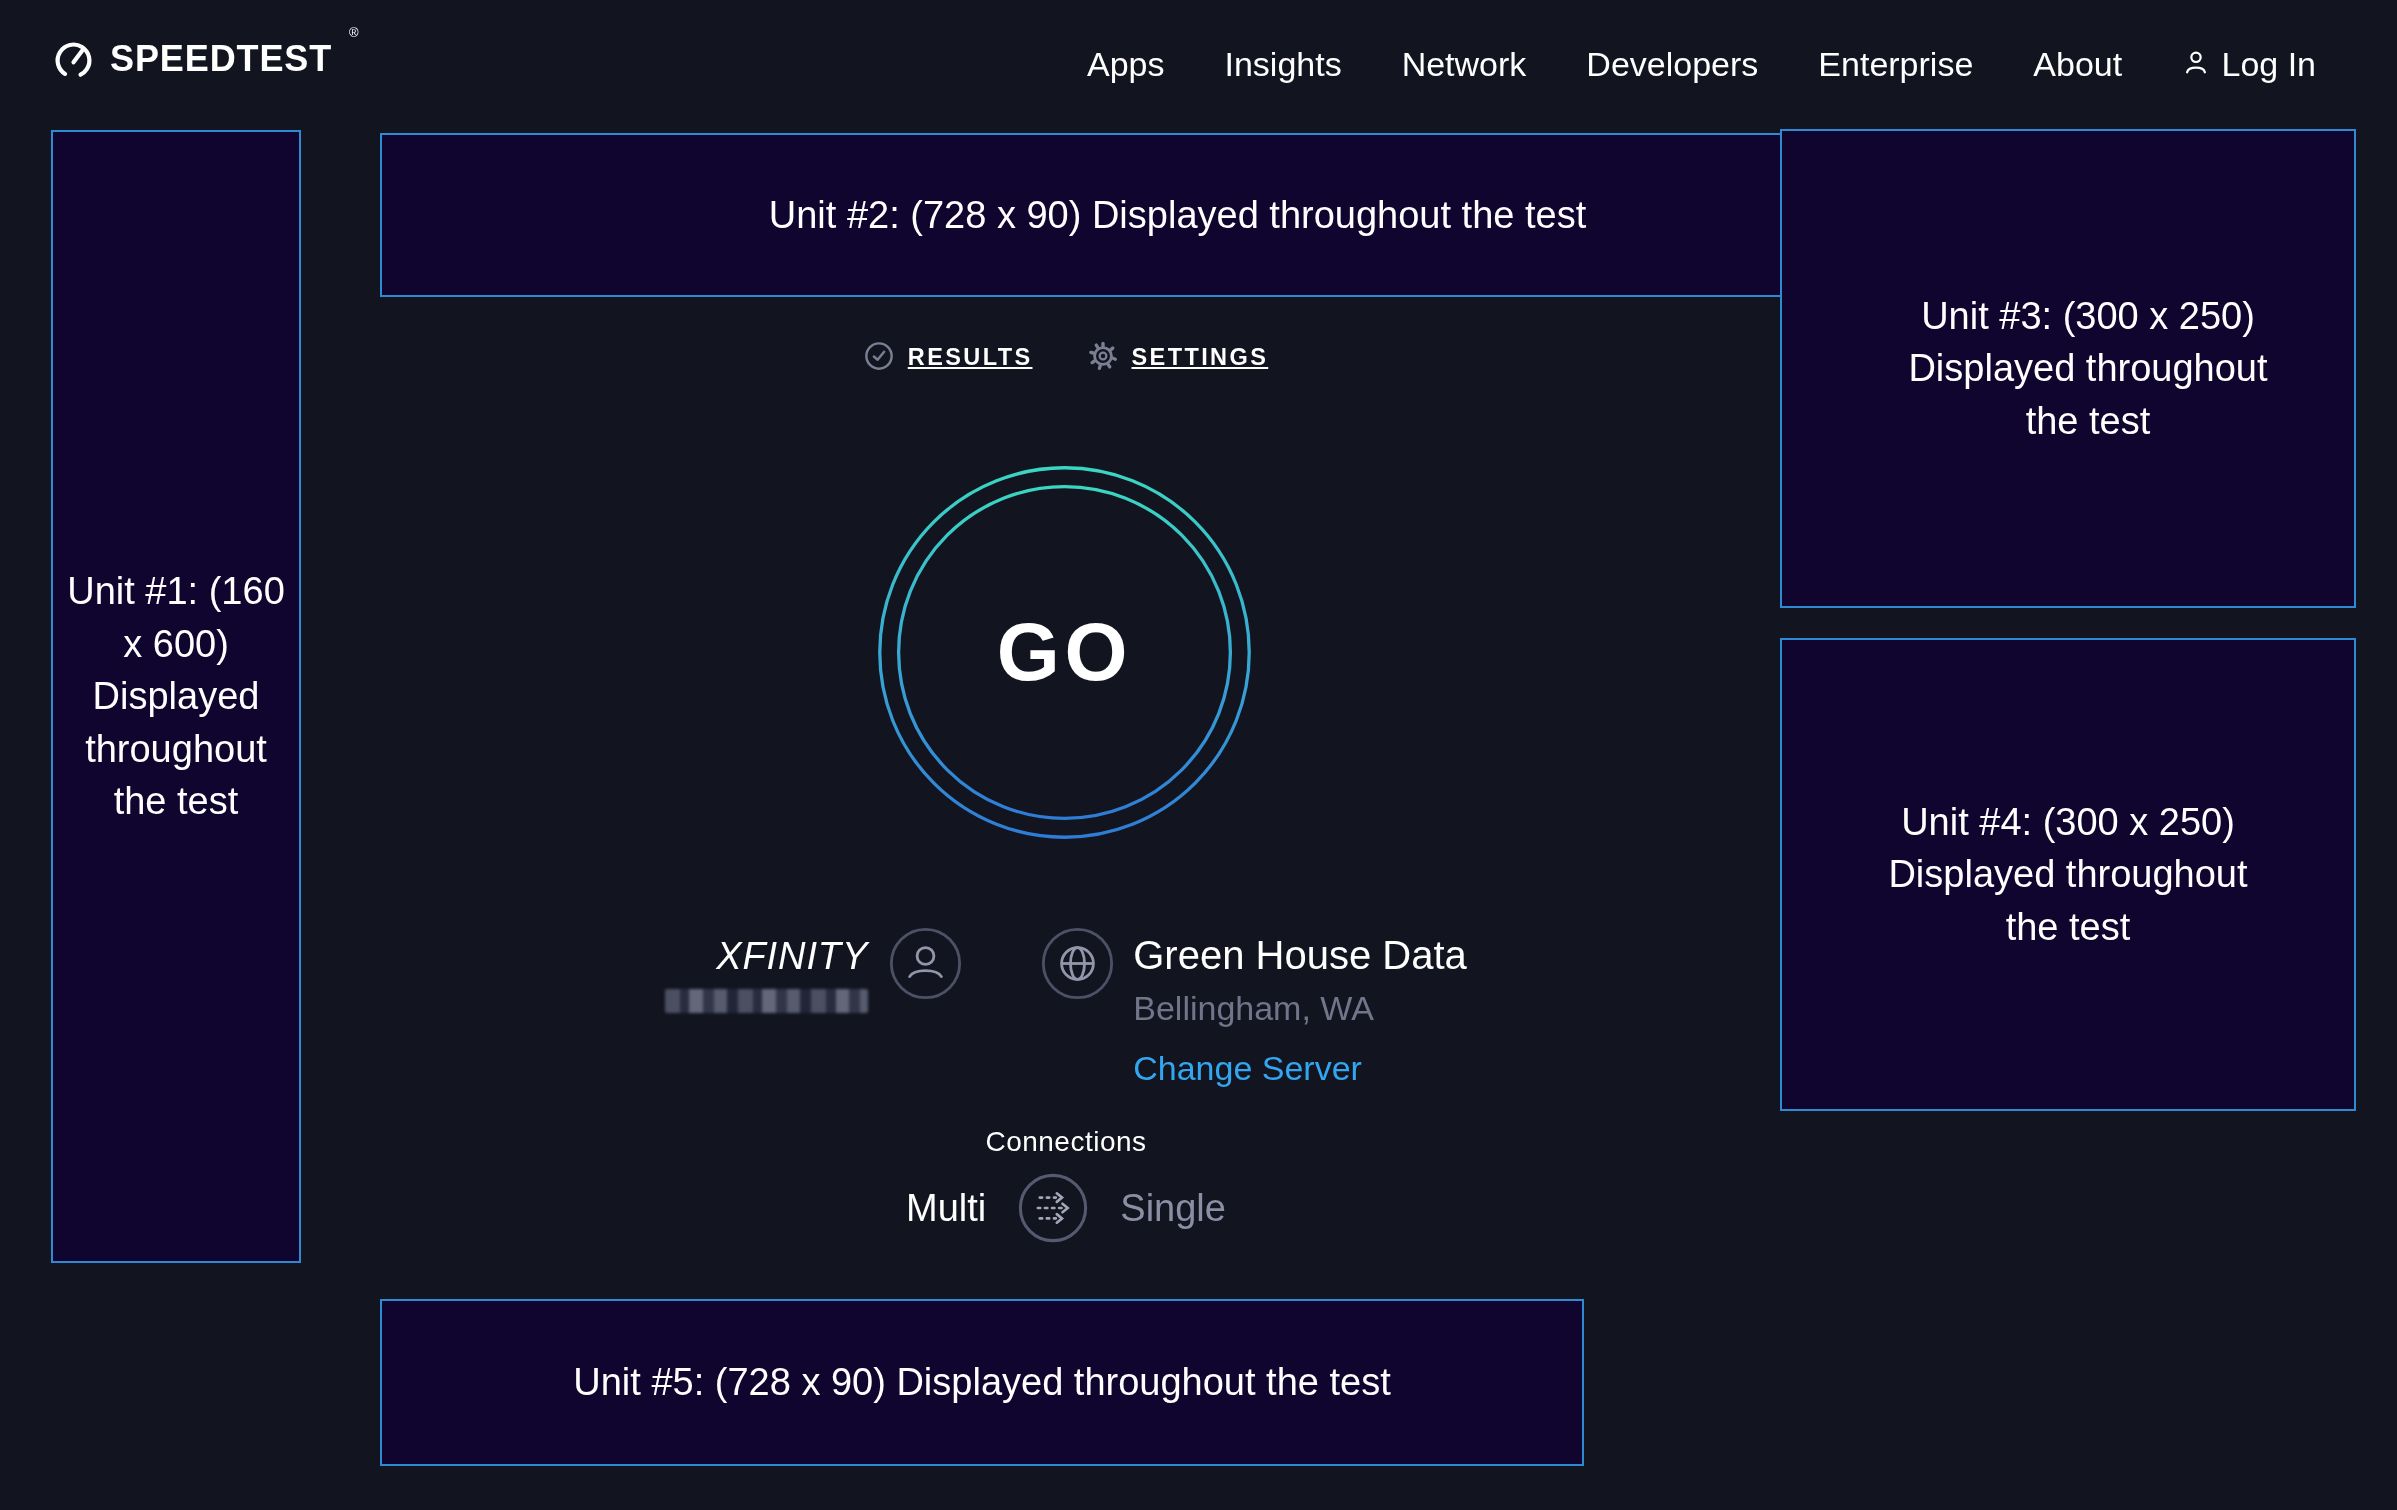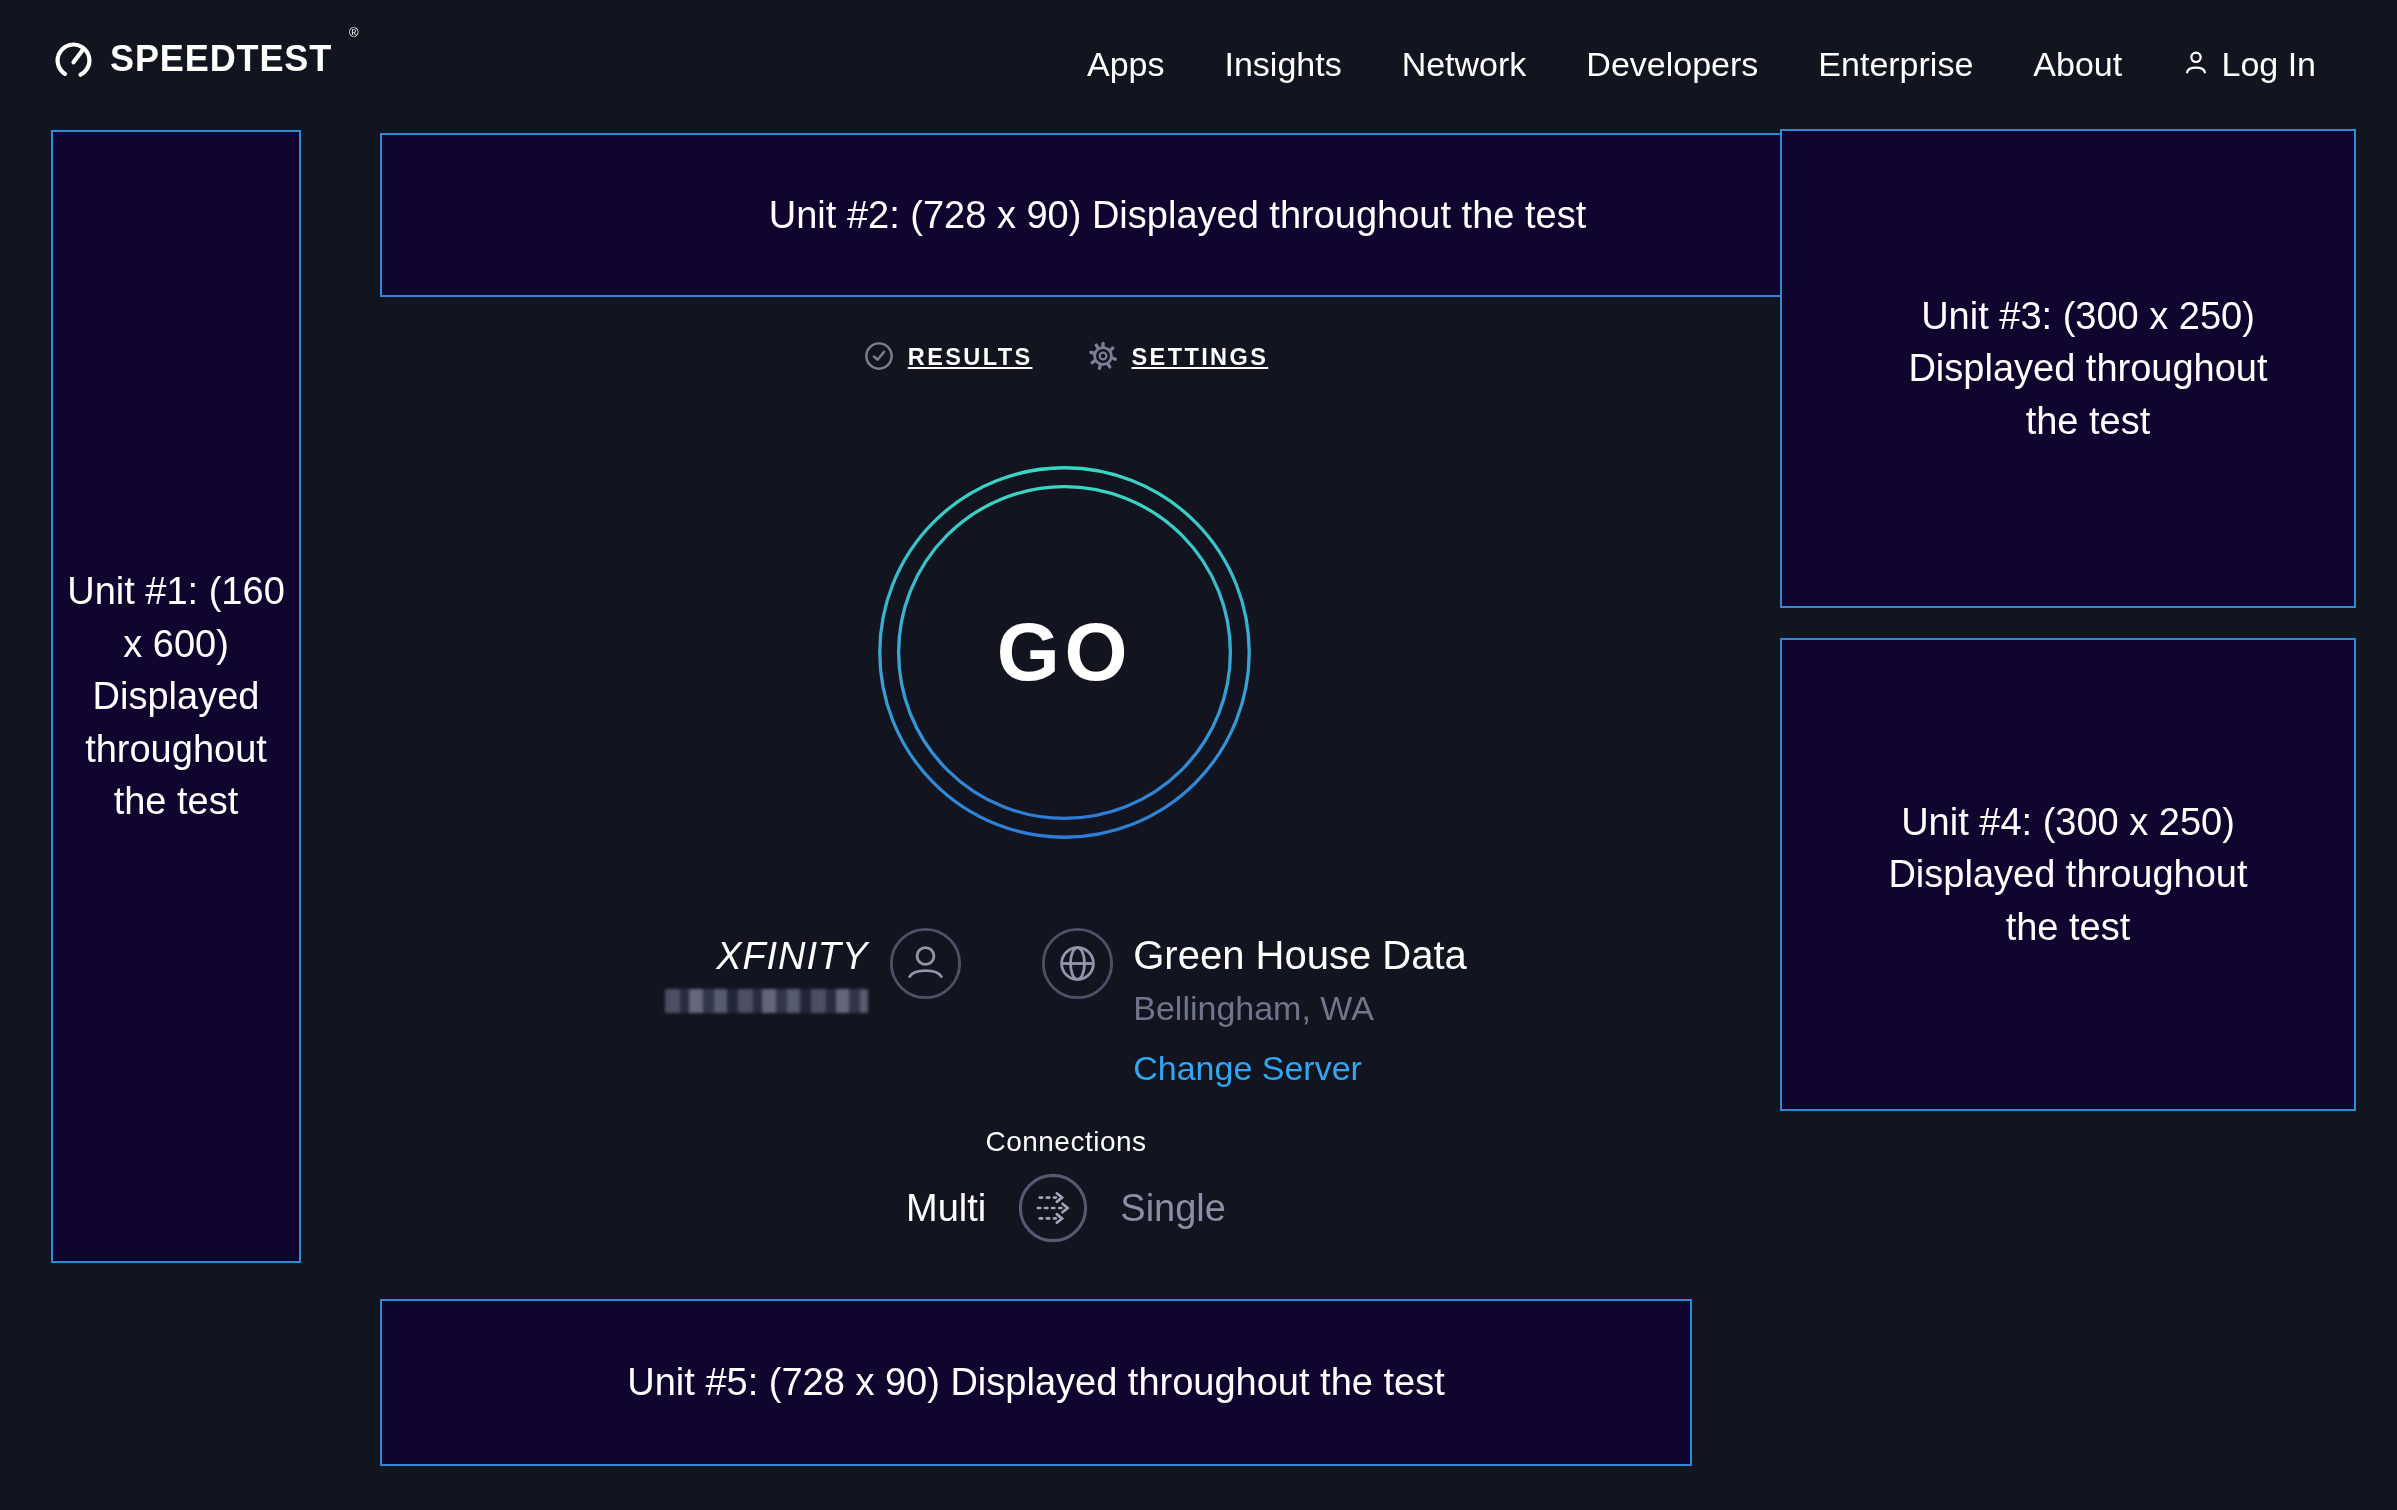--- a/index.html
+++ b/index.html
@@ -25,21 +25,21 @@
   
   .ad-unit {
     position:absolute; background:#10052e; border:2.8px solid #2e8bd3;
     display:flex; align-items:center; justify-content:center;
     text-align:center; color:#fff; font-size:38px; line-height:1.38;
   }
   .ad-u1 { left:51px;   top:130px;  width:250px;  height:1133px; }
   .ad-u2 { left:380px;  top:133px;  width:1556px; height:164px;padding-left:39px;  }
   .ad-u3 { left:1780px; top:129px;  width:576px;  height:479px;padding-left:40px;  }
   .ad-u4 { left:1780px; top:638px;  width:576px;  height:473px;  }
-  .ad-u5 { left:380px;  top:1299px; width:1312px; height:167px;  }
+  .ad-u5 { left:380px;  top:1299px; width:1204px; height:167px;  }
   .ad-u1 span { max-width:234px; }
   .ad-u3 span, .ad-u4 span { max-width:419px; }
 
   
   .tabs { position:absolute; left:380px; width:1372px; top:341px;
           display:flex; justify-content:center; gap:55px;text-decoration:underline; }
   .tab { display:flex; align-items:center; gap:14px; cursor:pointer; }
   .tab-label { font-size:23.5px; font-weight:700; letter-spacing:2.4px; color:#fff; }
 
   

